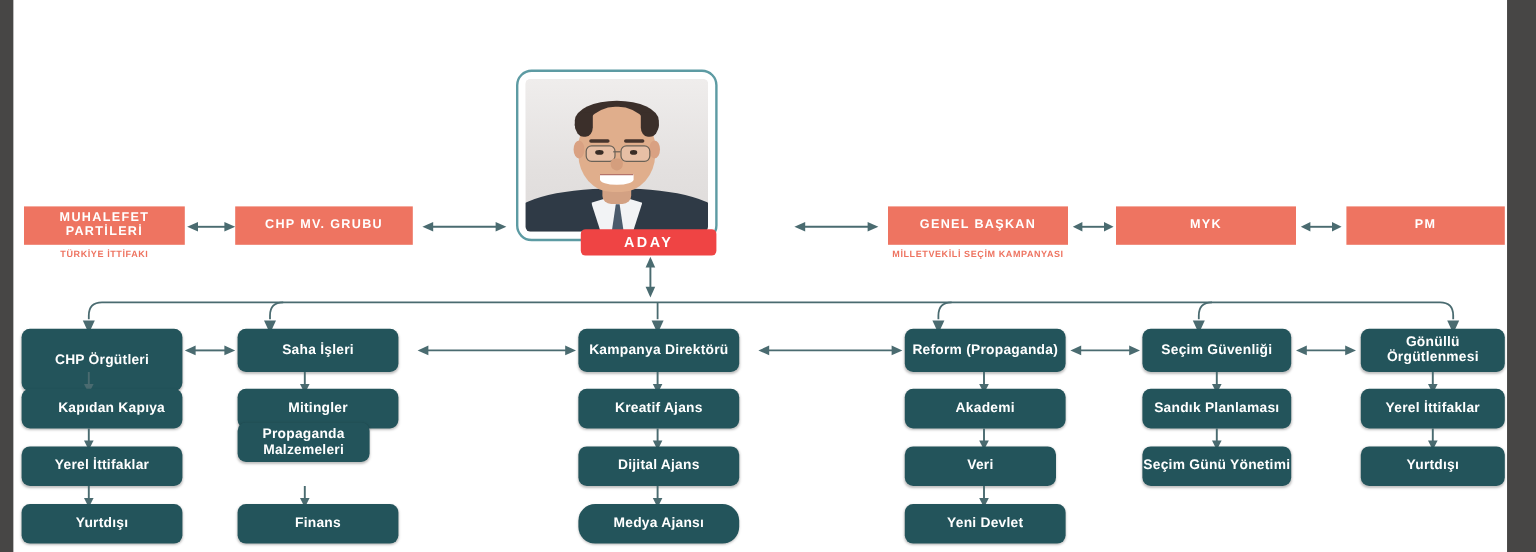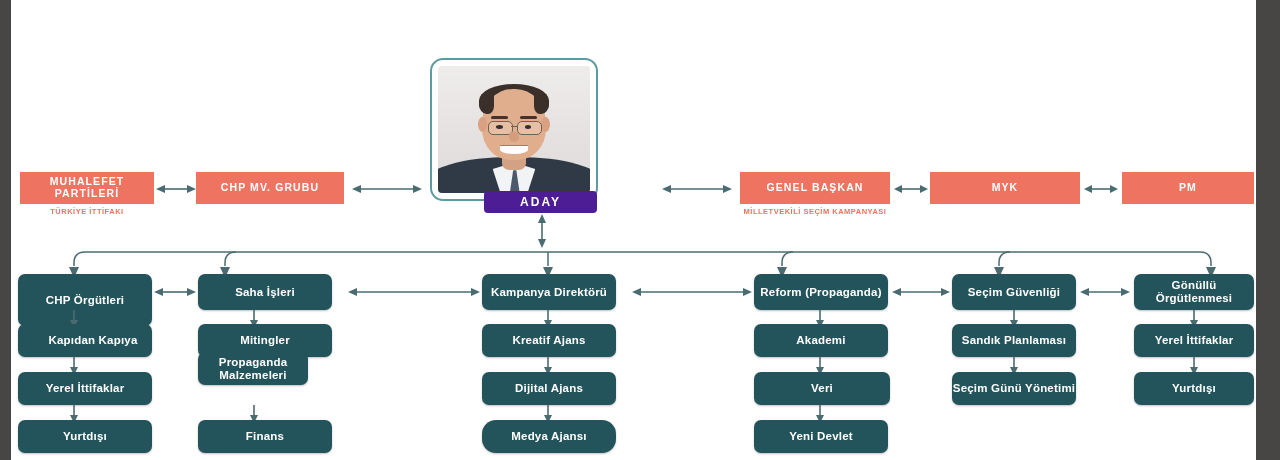--- a/index.html
+++ b/index.html
@@ -142,21 +142,21 @@
   .ph-smile   { position:absolute; left:41%;  top:62%;  width:18%;  height:7%;
                 background:#ffffff; border-radius:0 0 50% 50%;
                 box-shadow: inset 0 1px 0 #b4736a; }
 
   #aday-label {
     position: absolute;
     left: 484px;
     top: 191px;
     width: 113px;
     height: 22px;
-    background: #4c1d95;
+    background: #ef4444;
     border-radius: 4px;
     color: #fff;
     font-weight: bold;
     font-size: 12px;
     letter-spacing: 2px;
     display: flex;
     align-items: center;
     justify-content: center;
     z-index: 5;
   }
@@ -384,21 +384,21 @@
     <line class="stroke-arrow" x1="6" y1="0" x2="6" y2="12"></line>
       <polygon class="fill-arrow" points="6,18 2,10 10,10"></polygon>
   </svg>
   <div class="node teal" style="left:754px; top:324px; width:134px; height:33px;">
     <span>Akademi</span>
   </div>
   <svg class="conn" style="left:814px; top:357px;" width="12" height="18">
     <line class="stroke-arrow" x1="6" y1="0" x2="6" y2="12"></line>
       <polygon class="fill-arrow" points="6,18 2,10 10,10"></polygon>
   </svg>
-  <div class="node teal" style="left:754px; top:372px; width:136px; height:33px;">
+  <div class="node teal" style="left:754px; top:372px; width:126px; height:33px;">
     <span>Veri</span>
   </div>
   <svg class="conn" style="left:814px; top:405px;" width="12" height="18">
     <line class="stroke-arrow" x1="6" y1="0" x2="6" y2="12"></line>
       <polygon class="fill-arrow" points="6,18 2,10 10,10"></polygon>
   </svg>
   <div class="node teal" style="left:754px; top:420px; width:134px; height:33px;">
     <span>Yeni Devlet</span>
   </div>
 

